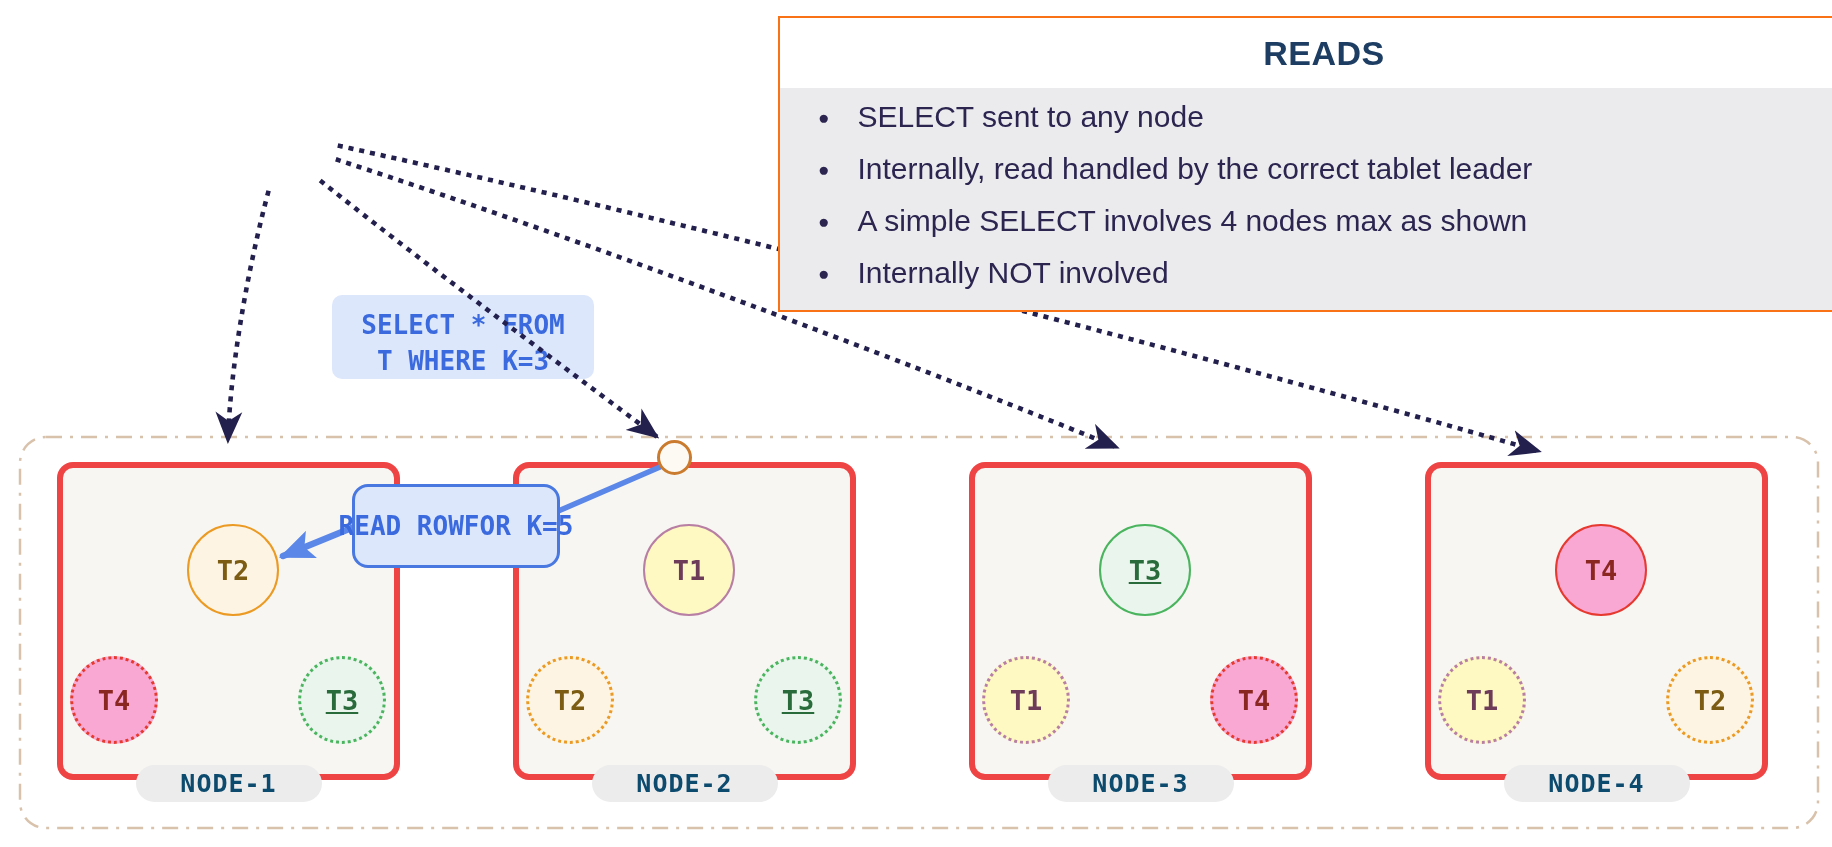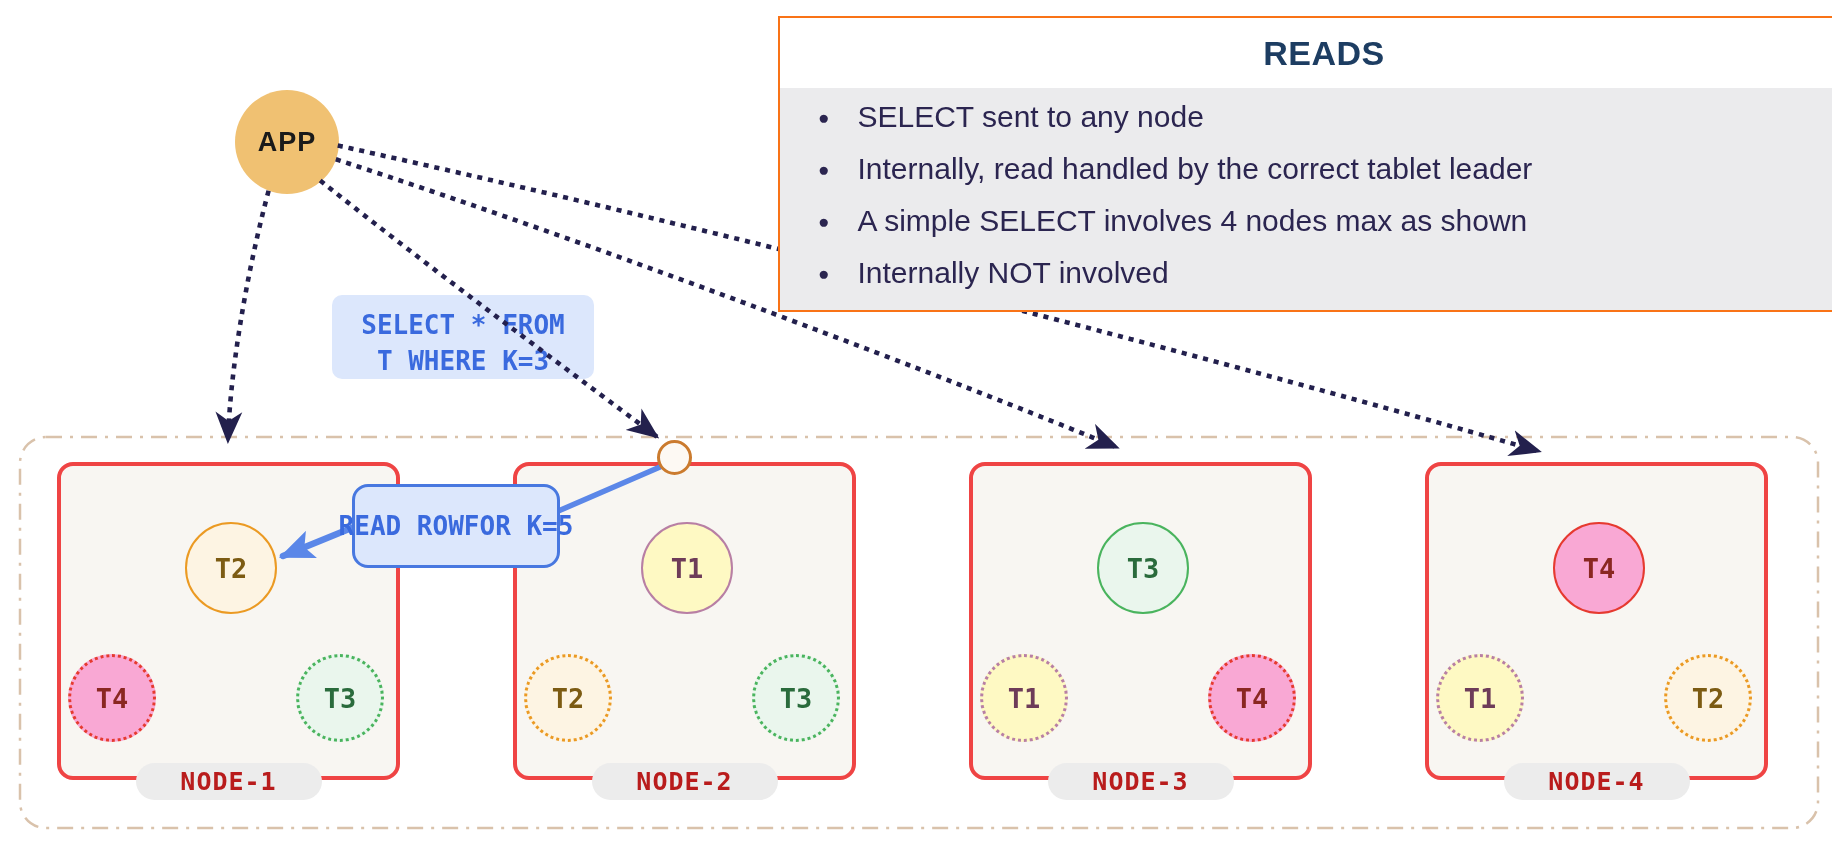--- a/index.html
+++ b/index.html
@@ -47,62 +47,59 @@
   }
   .reads-body {
     background:#ebebed; height:222px; box-sizing:border-box; padding:12px 10px 0 38px;
   }
   .bullet-row { display:flex; align-items:baseline; gap:28px; height:52px; font-size:30px; color:#2b2550; }
   .bullet-dot { font-size:19px; position:relative; top:-3px; }
 
   
   .node {
     position:absolute; top:462px; width:343px; height:318px;
-    background:#f8f6f2; border:4px solid #ef4444; border-radius:16px; box-sizing:border-box; z-index:1;
+    background:#f8f6f2; border:6px solid #ef4444; border-radius:16px; box-sizing:border-box; z-index:1;
   }
   .node-pill {
     position:absolute; left:50%; transform:translateX(-50%); top:297px;
     width:186px; height:37px; background:#ececec; border-radius:19px; z-index:2;
     display:flex; align-items:center; justify-content:center;
-    font-family:"DejaVu Sans Mono", monospace; font-weight:bold; font-size:25px; color:#b91c1c;
+    font-family:"DejaVu Sans Mono", monospace; font-weight:bold; font-size:25px; color:#0c4a6e;
     letter-spacing:1px;
   }
   .tablet {
     position:absolute; border-radius:50%; box-sizing:border-box;
     display:flex; align-items:center; justify-content:center;
     font-family:"DejaVu Sans Mono", monospace; font-weight:bold; font-size:27px;
   }
   .tablet.leader   { width:92px; height:92px; top:56px; left:124px; border-style:solid; border-width:2.5px; }
   .tablet.follower { width:88px; height:88px; top:188px; border-style:dotted; border-width:3.5px; }
   .tablet.follower.pos-left  { left:7px; }
   .tablet.follower.pos-right { left:235px; }
 
   .t1 { background:#fef9c3; border-color:#b87fa4; color:#6e3c59; }
   .t2 { background:#fdf4e3; border-color:#eb9a23; color:#7c5b13; }
-  .t3 { background:#eaf6ed; border-color:#4ab45e; color:#2a6b3c; }
+  .t3 { background:#eaf6ed; border-color:#4ab45e; color:#2a6b3c;text-decoration:underline; }
   .t4 { background:#f9a8d4; border-color:#e63a30; color:#8a2721; }
 
   
   .hint-circle {
     position:absolute; left:657px; top:440px; width:35px; height:35px; border-radius:50%;
     border:3px solid #cb7b2e; background:#fdf9f3; box-sizing:border-box; z-index:5;
   }
 </style>
 </head>
 <body>
 
 <div class="stage">
 
   <svg class="layer" id="layer-base">
     <rect x="20" y="437" width="1798" height="391" rx="26" fill="none" stroke="#d9c2ab" stroke-width="2.5" stroke-dasharray="16 8 3 8"></rect>
   </svg>
 
-  <div class="app-circle">
-    <span>APP</span>
-  </div>
 
   <div class="query-label">
     <span>SELECT * FROM</span>
     <span>T WHERE K=3</span>
   </div>
 
   <div class="node" style="left:57px;">
     <div class="tablet leader t2">
         <span>T2</span>
       </div>

